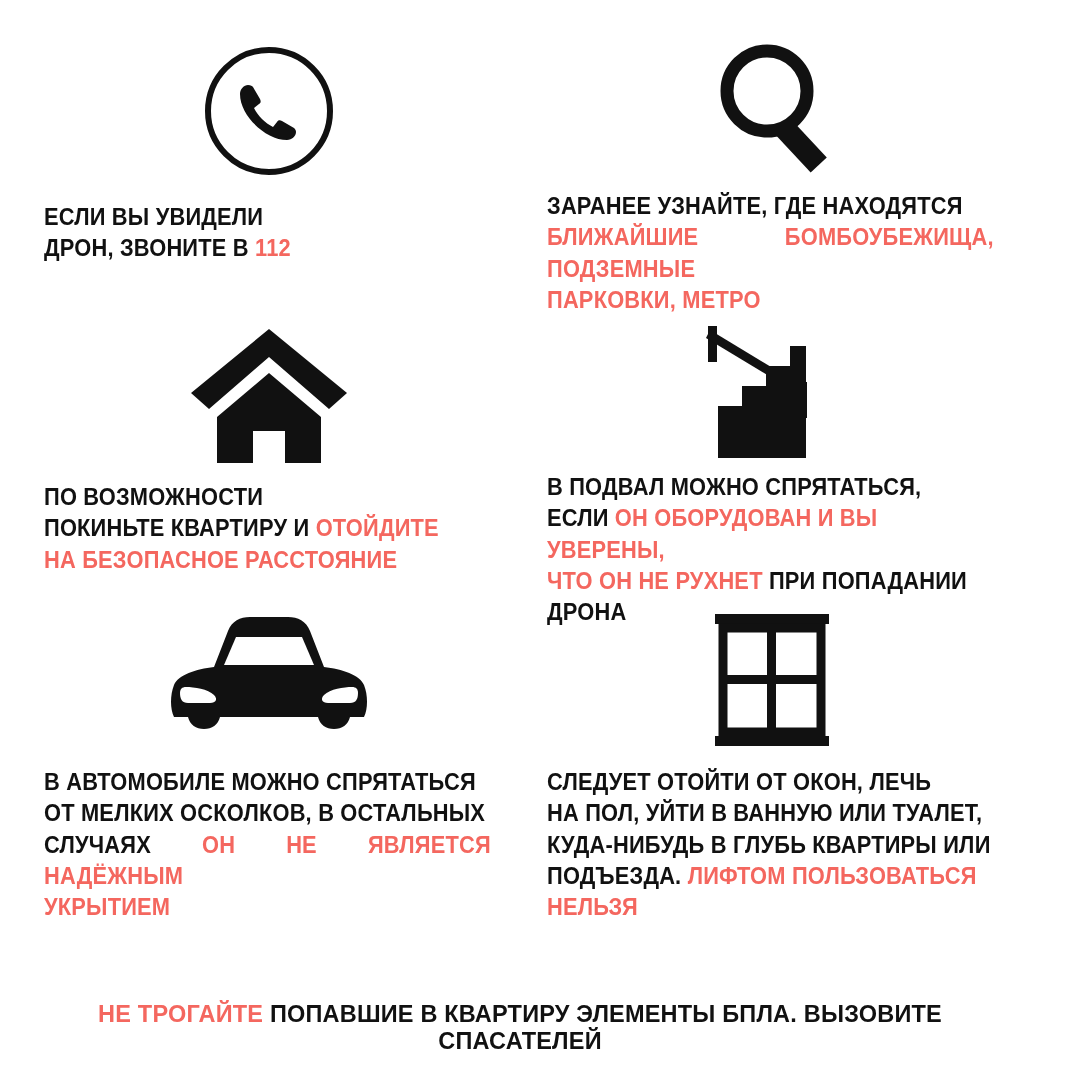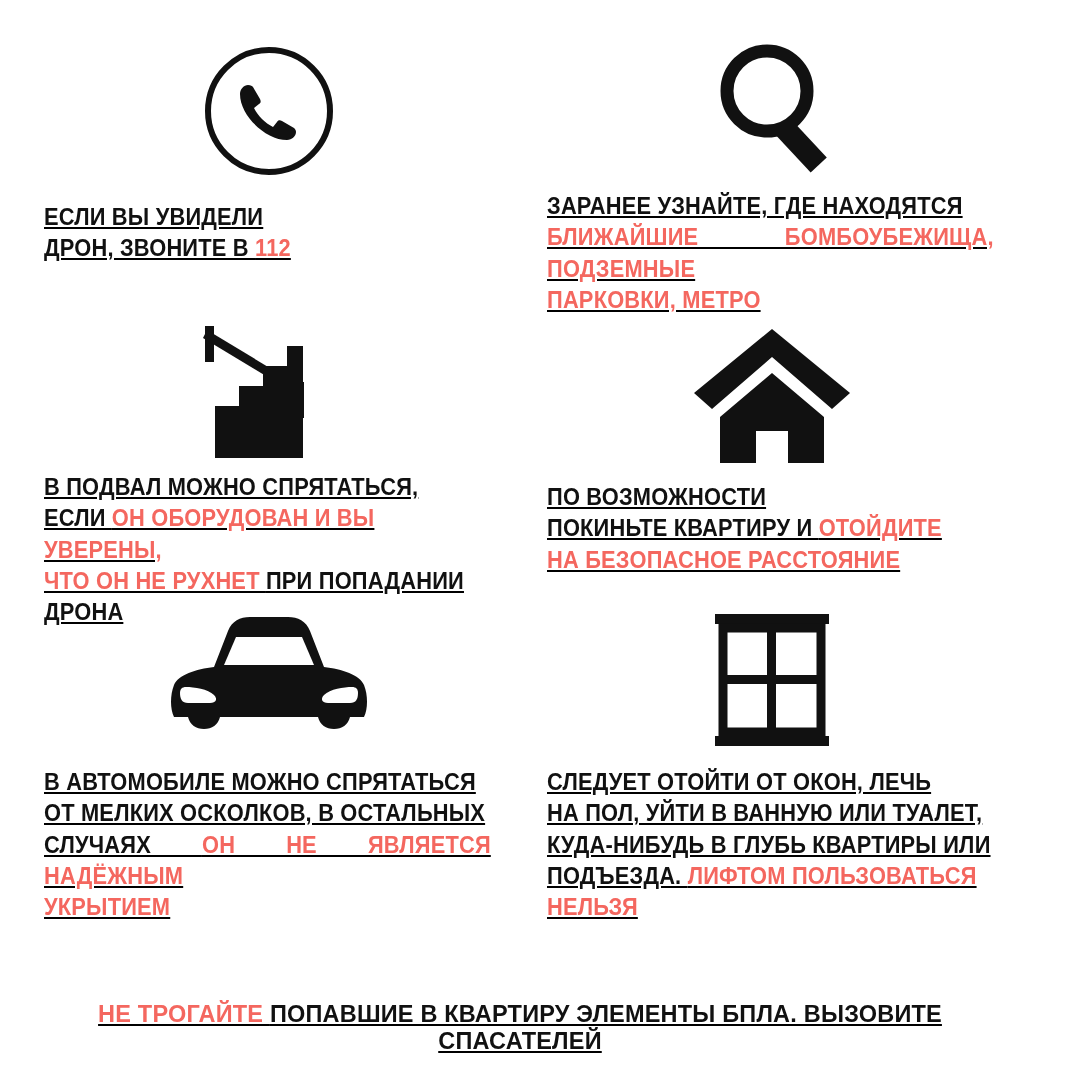--- a/index.html
+++ b/index.html
@@ -14,21 +14,20 @@
     overflow: hidden;
   }
   .infographic {
     position: relative;
     width: 1040px;
     height: 1080px;
     box-sizing: border-box;
     padding: 26px 22px 10px 22px;
     display: flex;
     flex-direction: column;
-    text-decoration: underline;
   }
   .grid {
     display: grid;
     grid-template-columns: 1fr 1fr;
     grid-template-rows: 290px 285px 400px;
     column-gap: 10px;
   }
   .cell {
     display: flex;
     flex-direction: column;
@@ -107,45 +106,45 @@
       </div>
       <div class="caption justify">
         <span><span>Заранее узнайте, где находятся</span></span><br>
         <span class="hl">ближайшие бомбоубежища, подземные</span><br>
         <span class="hl">парковки, метро</span>
       </div>
     </div>
 
     <div class="cell">
       <div class="icon-wrap small">
+        <svg width="160" height="150" viewBox="0 0 160 150" aria-hidden="true">
+          <path d="M80 8 L158 72 L140 88 L80 36 L20 88 L2 72 Z" fill="#111111"></path>
+          <path d="M80 52 L132 96 L132 142 L96 142 L96 110 L64 110 L64 142 L28 142 L28 96 Z" fill="#111111"></path>
+        </svg>
+      </div>
+      <div class="caption">
+        <span><span>По возможности</span></span><br>
+        <span><span>покиньте квартиру и </span><span class="hl">отойдите</span></span><br>
+        <span class="hl">на безопасное расстояние</span>
+      </div>
+    </div>
+
+    <div class="cell">
+      <div class="icon-wrap small">
         <svg width="140" height="150" viewBox="0 0 140 150" aria-hidden="true">
           <rect x="6" y="10" width="9" height="36" fill="#111111"></rect>
           <rect x="96" y="66" width="9" height="36" fill="#111111"></rect>
           <path d="M8 14 L104 72 L100 80 L4 22 Z" fill="#111111"></path>
           <path d="M16 142 L16 90 L40 90 L40 70 L64 70 L64 50 L88 50 L88 30 L104 30 L104 142 Z" fill="#111111"></path>
         </svg>
       </div>
       <div class="caption">
         <span><span>В подвал можно спрятаться,</span></span><br>
         <span><span>если </span><span class="hl">он оборудован и вы уверены,</span></span><br>
         <span><span class="hl">что он не рухнет </span><span>при попадании дрона</span></span>
-      </div>
-    </div>
-
-    <div class="cell">
-      <div class="icon-wrap small">
-        <svg width="160" height="150" viewBox="0 0 160 150" aria-hidden="true">
-          <path d="M80 8 L158 72 L140 88 L80 36 L20 88 L2 72 Z" fill="#111111"></path>
-          <path d="M80 52 L132 96 L132 142 L96 142 L96 110 L64 110 L64 142 L28 142 L28 96 Z" fill="#111111"></path>
-        </svg>
-      </div>
-      <div class="caption">
-        <span><span>По возможности</span></span><br>
-        <span><span>покиньте квартиру и </span><span class="hl">отойдите</span></span><br>
-        <span class="hl">на безопасное расстояние</span>
       </div>
     </div>
 
     <div class="cell">
       <div class="icon-wrap small">
         <svg width="210" height="140" viewBox="0 0 210 140" aria-hidden="true">
           <path d="M50 56 L64 20 C68 10 76 6 86 6 L124 6 C134 6 142 10 146 20 L160 56 C178 58 196 64 200 74 C204 84 204 98 200 106 L186 106 C184 114 178 118 170 118 C162 118 156 114 154 106 L56 106 C54 114 48 118 40 118 C32 118 26 114 24 106 L10 106 C6 98 6 84 10 74 C14 64 32 58 50 56 Z" fill="#111111"></path>
           <path d="M72 26 L138 26 L150 54 L60 54 Z" fill="#ffffff"></path>
           <path d="M22 76 C30 76 44 78 50 84 C54 88 52 92 46 92 L24 92 C18 92 16 88 16 82 C16 78 18 76 22 76 Z" fill="#ffffff"></path>
           <path d="M188 76 C180 76 166 78 160 84 C156 88 158 92 164 92 L186 92 C192 92 194 88 194 82 C194 78 192 76 188 76 Z" fill="#ffffff"></path>

